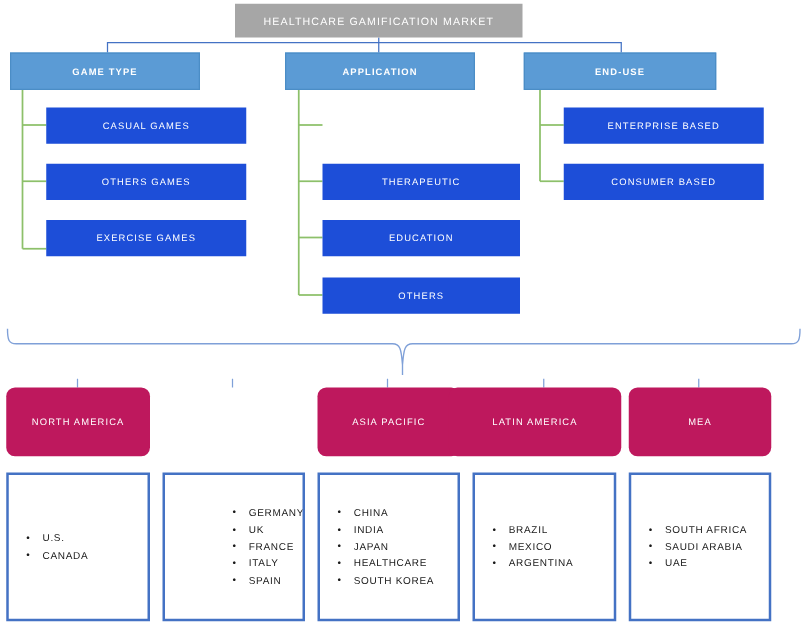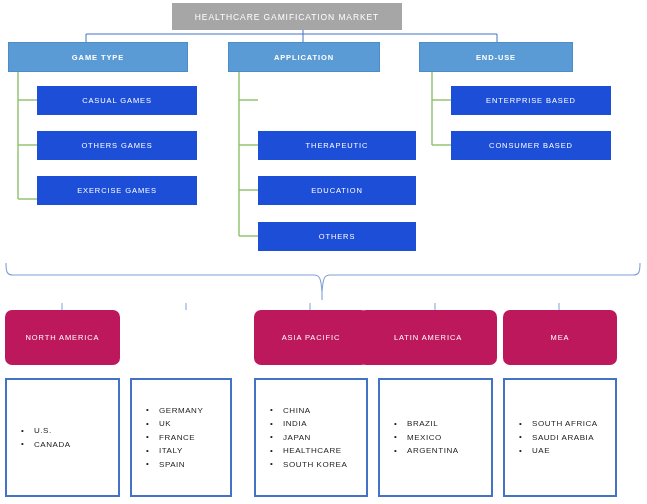--- a/index.html
+++ b/index.html
@@ -9,33 +9,33 @@
     font-family:"Liberation Sans", sans-serif;
     position:relative;
     overflow:hidden;
   }
   #canvas{position:absolute;left:0;top:0;width:647px;height:504px;}
 
   .box{position:absolute;box-sizing:border-box;display:flex;align-items:center;justify-content:center;text-align:center;}
 
   
   .title-box{
-    left:172px;top:3px;width:230px;height:27px;
+    left:188px;top:3px;width:230px;height:27px;
     background:#a6a6a6;color:#ffffff;
     font-size:8.5px;letter-spacing:0.9px;font-weight:400;
   }
 
   
   .cat-box{
     top:42px;height:30px;
     background:#5b9bd5;color:#ffffff;
     font-size:7.5px;letter-spacing:0.9px;font-weight:700;
     border:1px solid #4b8dc6;
   }
-  .cat-1{left:8px;width:180px;}
+  .cat-1{left:8px;width:152px;}
   .cat-2{left:228px;width:152px;}
   .cat-3{left:419px;width:154px;}
 
   
   .leaf-box{
     height:29px;
     background:#1d4ed8;color:#ffffff;
     font-size:7.5px;letter-spacing:0.9px;font-weight:400;
   }
   .col1{left:37px;width:160px;}
@@ -153,21 +153,21 @@
   <div class="box region-box" style="left:254px;width:114px;">ASIA PACIFIC</div>
   <div class="box region-box" style="left:359px;width:138px;">LATIN AMERICA</div>
   <div class="box region-box" style="left:503px;width:114px;">MEA</div>
 
   <div class="country-box" style="left:5px;width:115px;">
     <ul>
         <li>U.S.</li>
         <li>CANADA</li>
       </ul>
   </div>
-  <div class="country-box" style="left:130px;width:102px;">
+  <div class="country-box" style="left:130px;width:114px;padding-left:40px;">
     <ul>
         <li>GERMANY</li>
         <li>UK</li>
         <li>FRANCE</li>
         <li>ITALY</li>
         <li>SPAIN</li>
       </ul>
   </div>
   <div class="country-box" style="left:254px;width:114px;">
     <ul>

